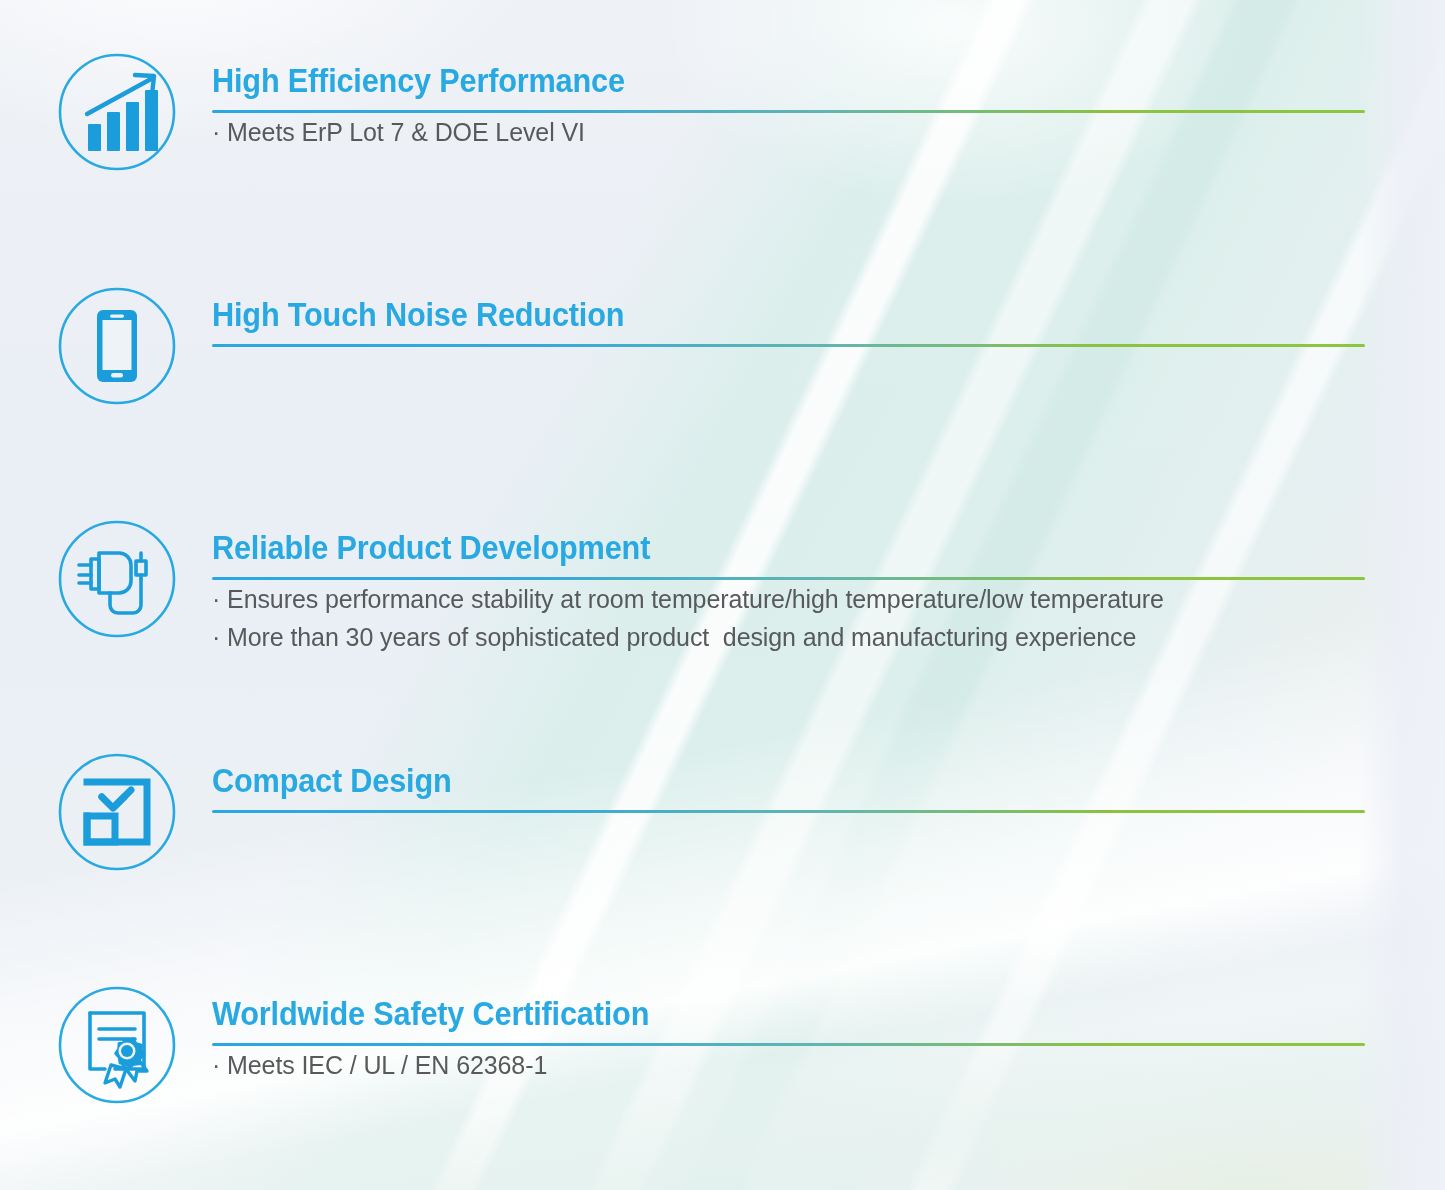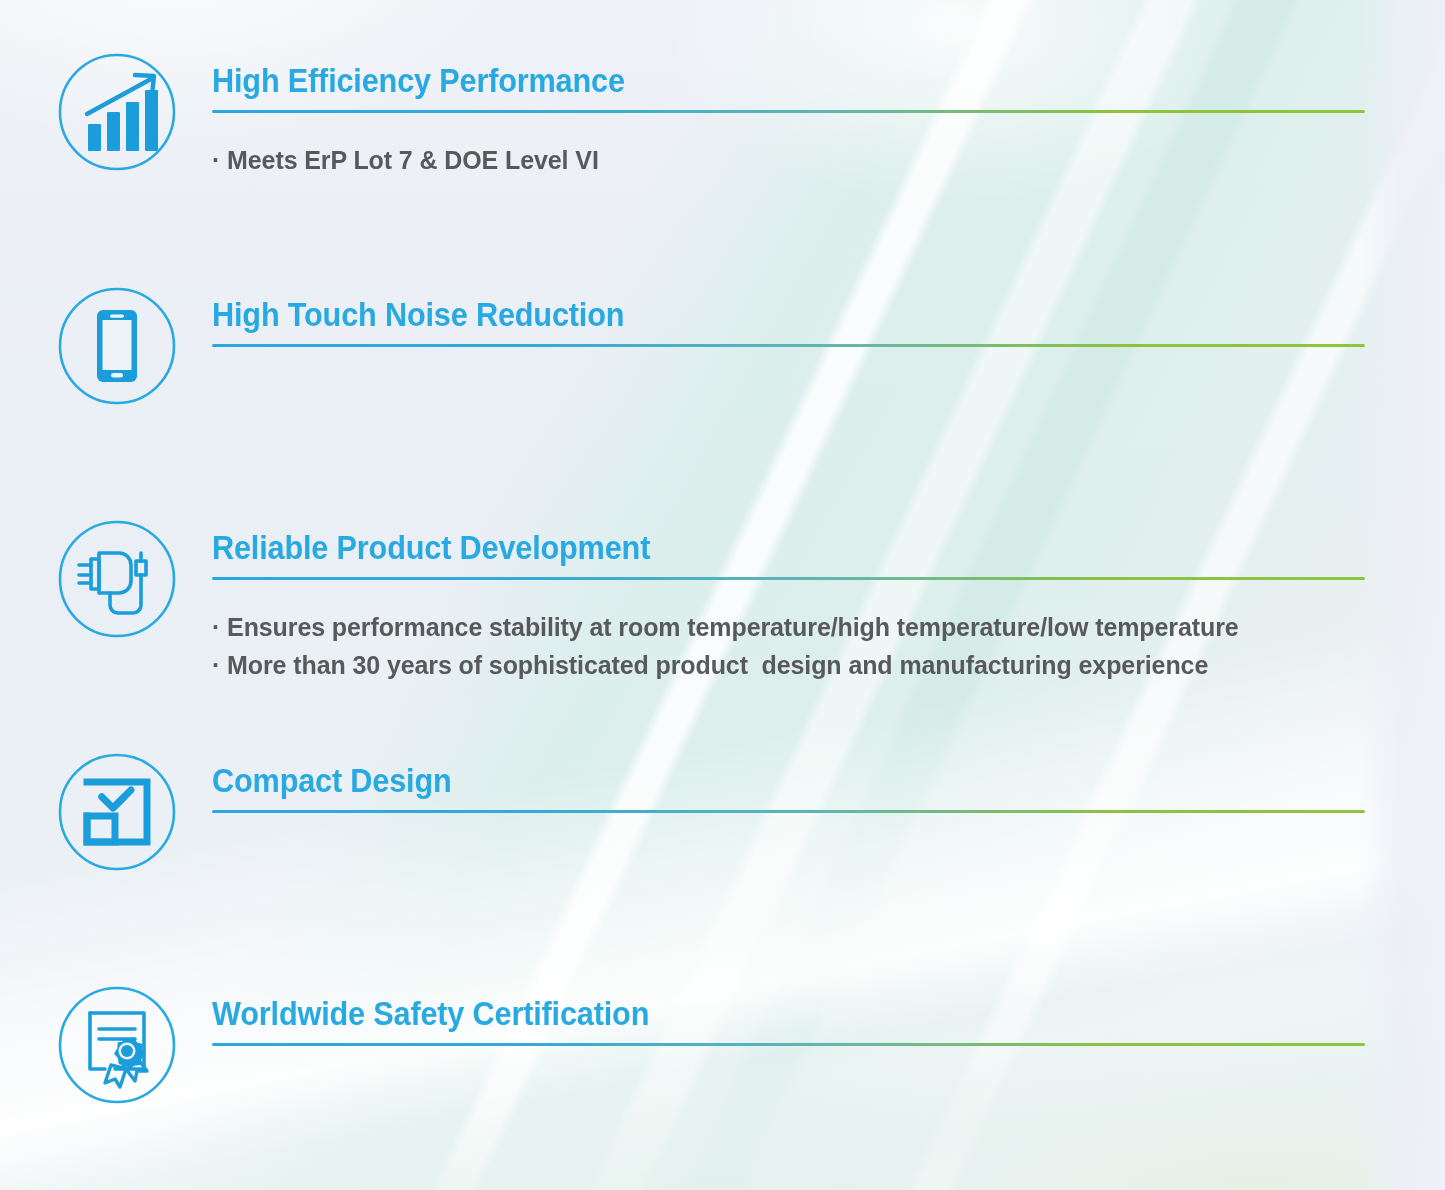--- a/index.html
+++ b/index.html
@@ -129,22 +129,21 @@
     width: 1153px;
     border-radius: 2px;
     background: linear-gradient(90deg,
       #2ba7e0 0%,
       #35a9d8 28%,
       #62b5b0 53%,
       #8cc23f 78%,
       #8cc63f 100%);
   }
   .bullets {
-    margin-top: 28px;
-    font-weight: bold;
+    margin-top: 0;
   }
   .bullet {
     font-size: 25px;
     color: #58595b;
     line-height: 1.52;
     letter-spacing: -0.1px;
     white-space: pre-wrap;
   }
 </style>
 </head>
@@ -252,17 +251,20 @@
           <path d="M54 80 L48 98 L58 94 L63 102 L69 84 Z" fill="none" stroke="#1b9ddb" stroke-width="3.4" stroke-linejoin="round"></path>
           <path d="M66 80 L78 96 L80 86 L90 86 L78 70 Z" fill="none" stroke="#1b9ddb" stroke-width="3.4" stroke-linejoin="round"></path>
           <path d="M66 54 l5.2 1.9 l5.1 -2.2 l2.8 4.8 l5.4 1.4 l-0.6 5.5 l3.4 4.4 l-4.1 3.7 l-1 5.5 l-5.5 0.4 l-4.4 3.4 l-3.9 -3.9 l-5.5 -0.8 l-0.8 -5.5 l-3.6 -4.2 l3.1 -4.6 l0.3 -5.6 l5.5 -1 Z" fill="#1b9ddb" stroke="#1b9ddb" stroke-width="2.6" stroke-linejoin="round"></path>
           <circle cx="70" cy="66" r="8.5" fill="#eef3f7"></circle>
           <circle cx="70" cy="66" r="6" fill="#1b9ddb"></circle>
         </svg>
       </div>
       <div class="feature-body">
         <div class="feature-title">Worldwide Safety Certification</div>
         <div class="divider"></div>
+        <div class="bullets">
+          <div class="bullet">· Meets IEC / UL / EN 62368-1</div>
+        </div>
       </div>
     </div>
 
   </div>
 </div>
 
 </body></html>

